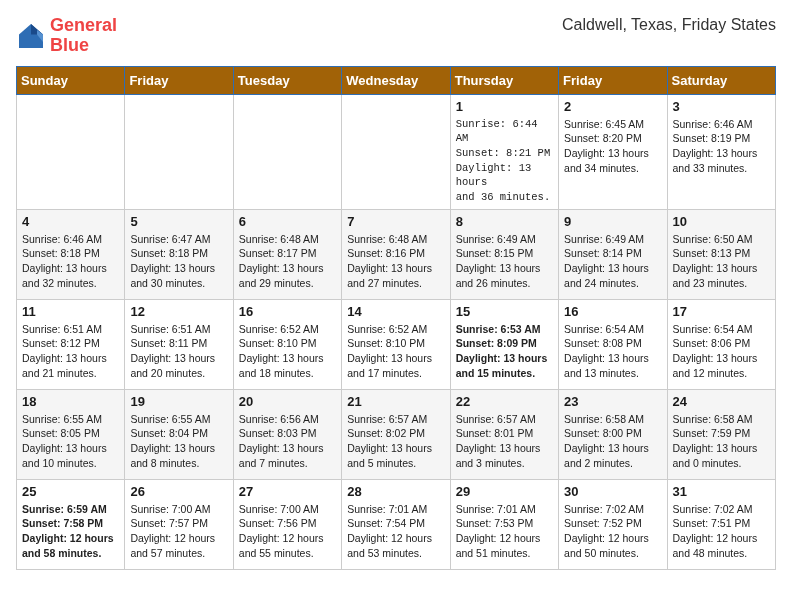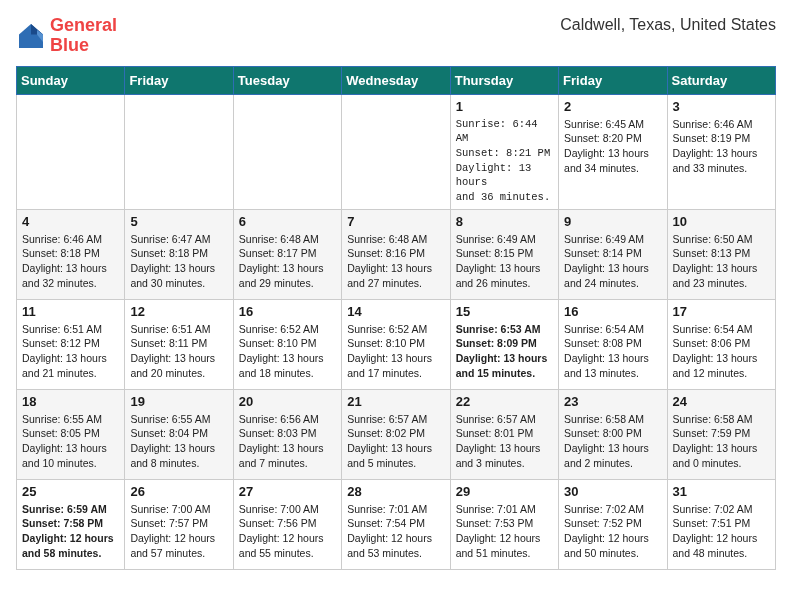--- a/index.html
+++ b/index.html
@@ -45,21 +45,21 @@
     .location-title {
       font-size: 16px;
       color: #333;
     }
     .calendar-table {
       width: 100%;
       border-collapse: collapse;
       font-size: 10.5px;
     }
     .calendar-table th {
-      background-color: #0f766e;
+      background-color: #a16207;
       color: #fff;
       padding: 6px 4px;
       text-align: left;
       font-size: 13px;
       border: 1px solid #2e6db4;
     }
     .calendar-table td {
       border: 1px solid #ccc;
       vertical-align: top;
       padding: 4px 5px;
@@ -94,21 +94,21 @@
       <polygon points="20,4 36,18 36,36 4,36 4,18" fill="#2e6db4"></polygon>
       <polygon points="20,4 36,18 20,18" fill="#1a4a8a"></polygon>
       <polygon points="28,12 36,18 36,28 28,18" fill="#5590d0"></polygon>
     </svg>
     <div class="logo-text">
       <div><span>General</span></div>
       <div><span>Blue</span></div>
     </div>
   </div>
   <div class="title-area">
-    <div class="location-title">Caldwell, Texas, United States</div>
+    <div class="location-title">Caldwell, Texas, Friday States</div>
   </div>
 </div>
 
 <table class="calendar-table">
   <thead>
     <tr id="weekday-header">
     <th>Sunday</th>
         <th>Friday</th>
         <th>Tuesday</th>
         <th>Wednesday</th>

